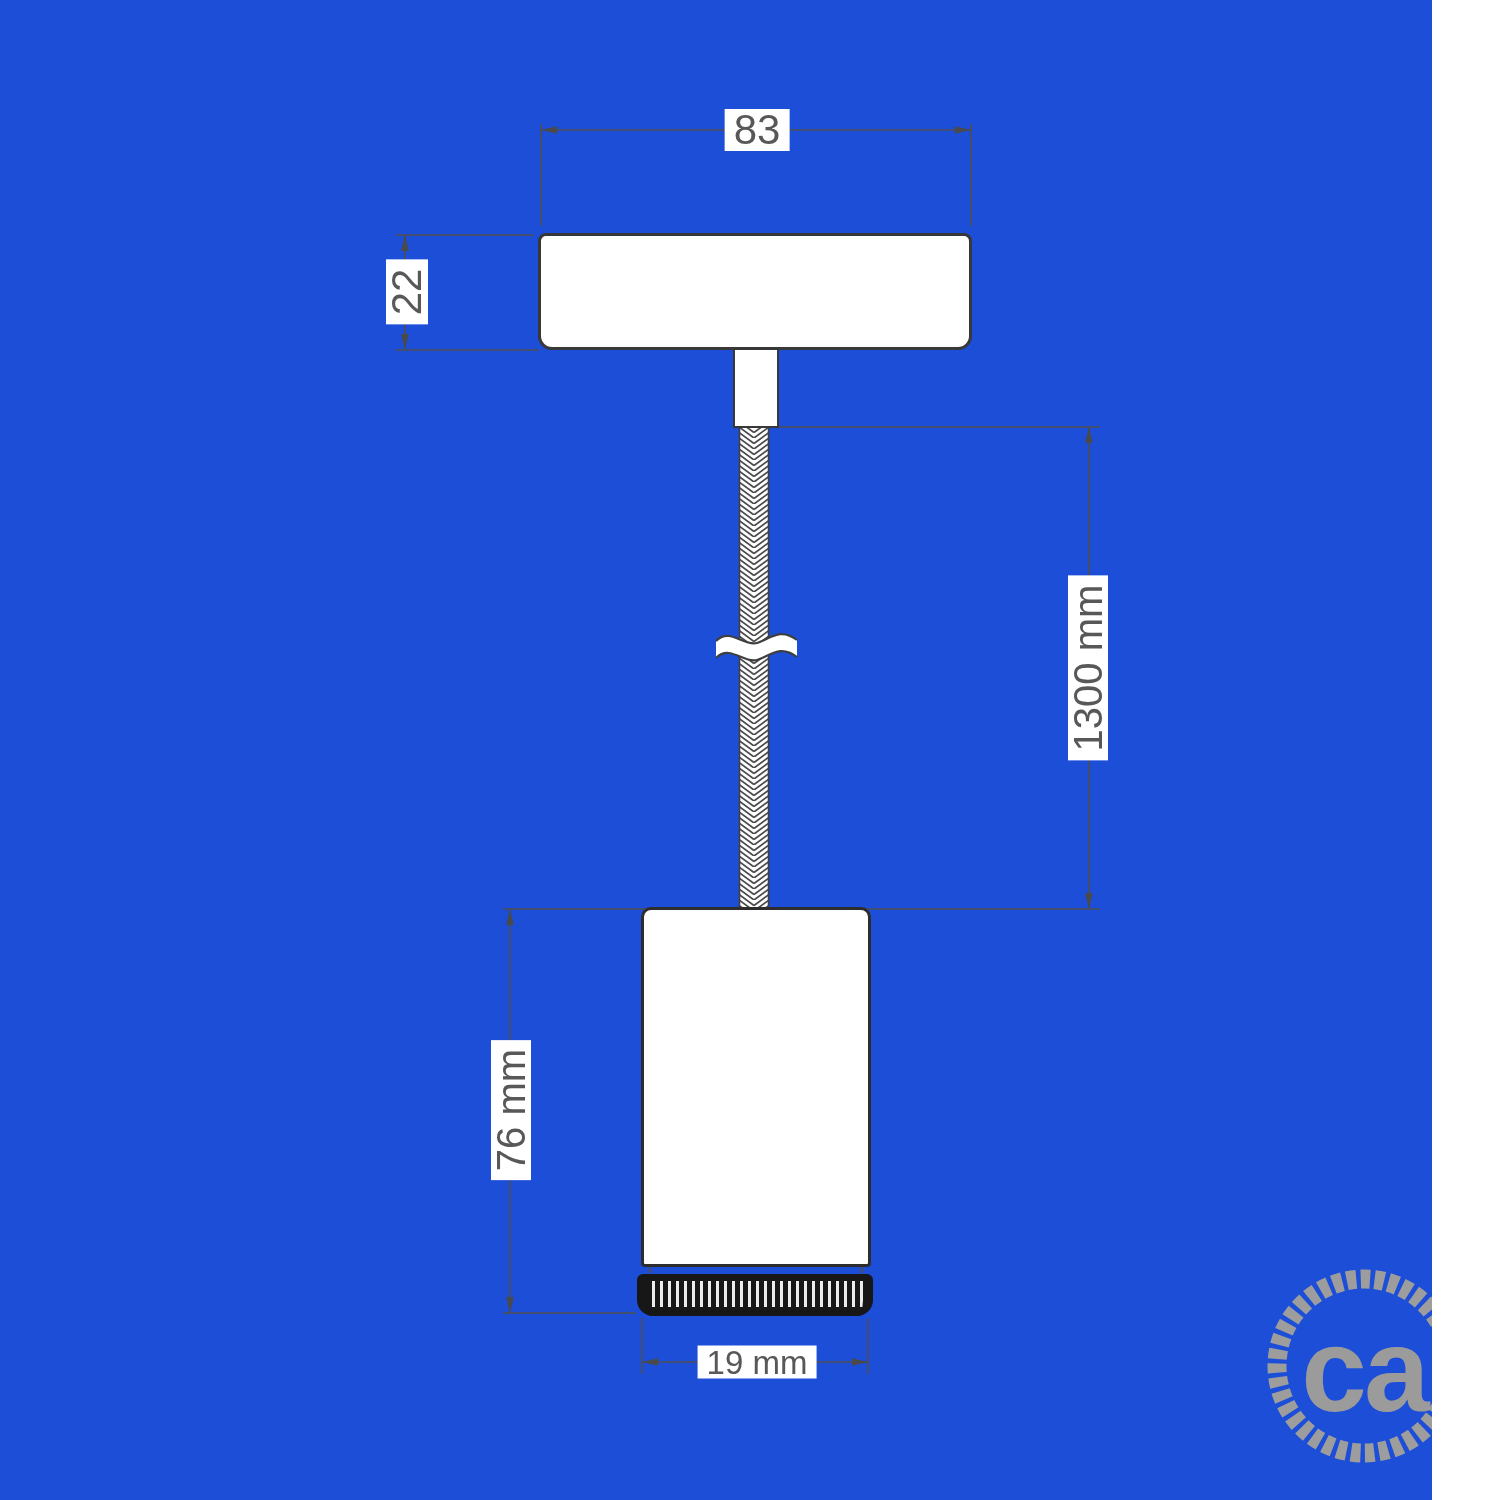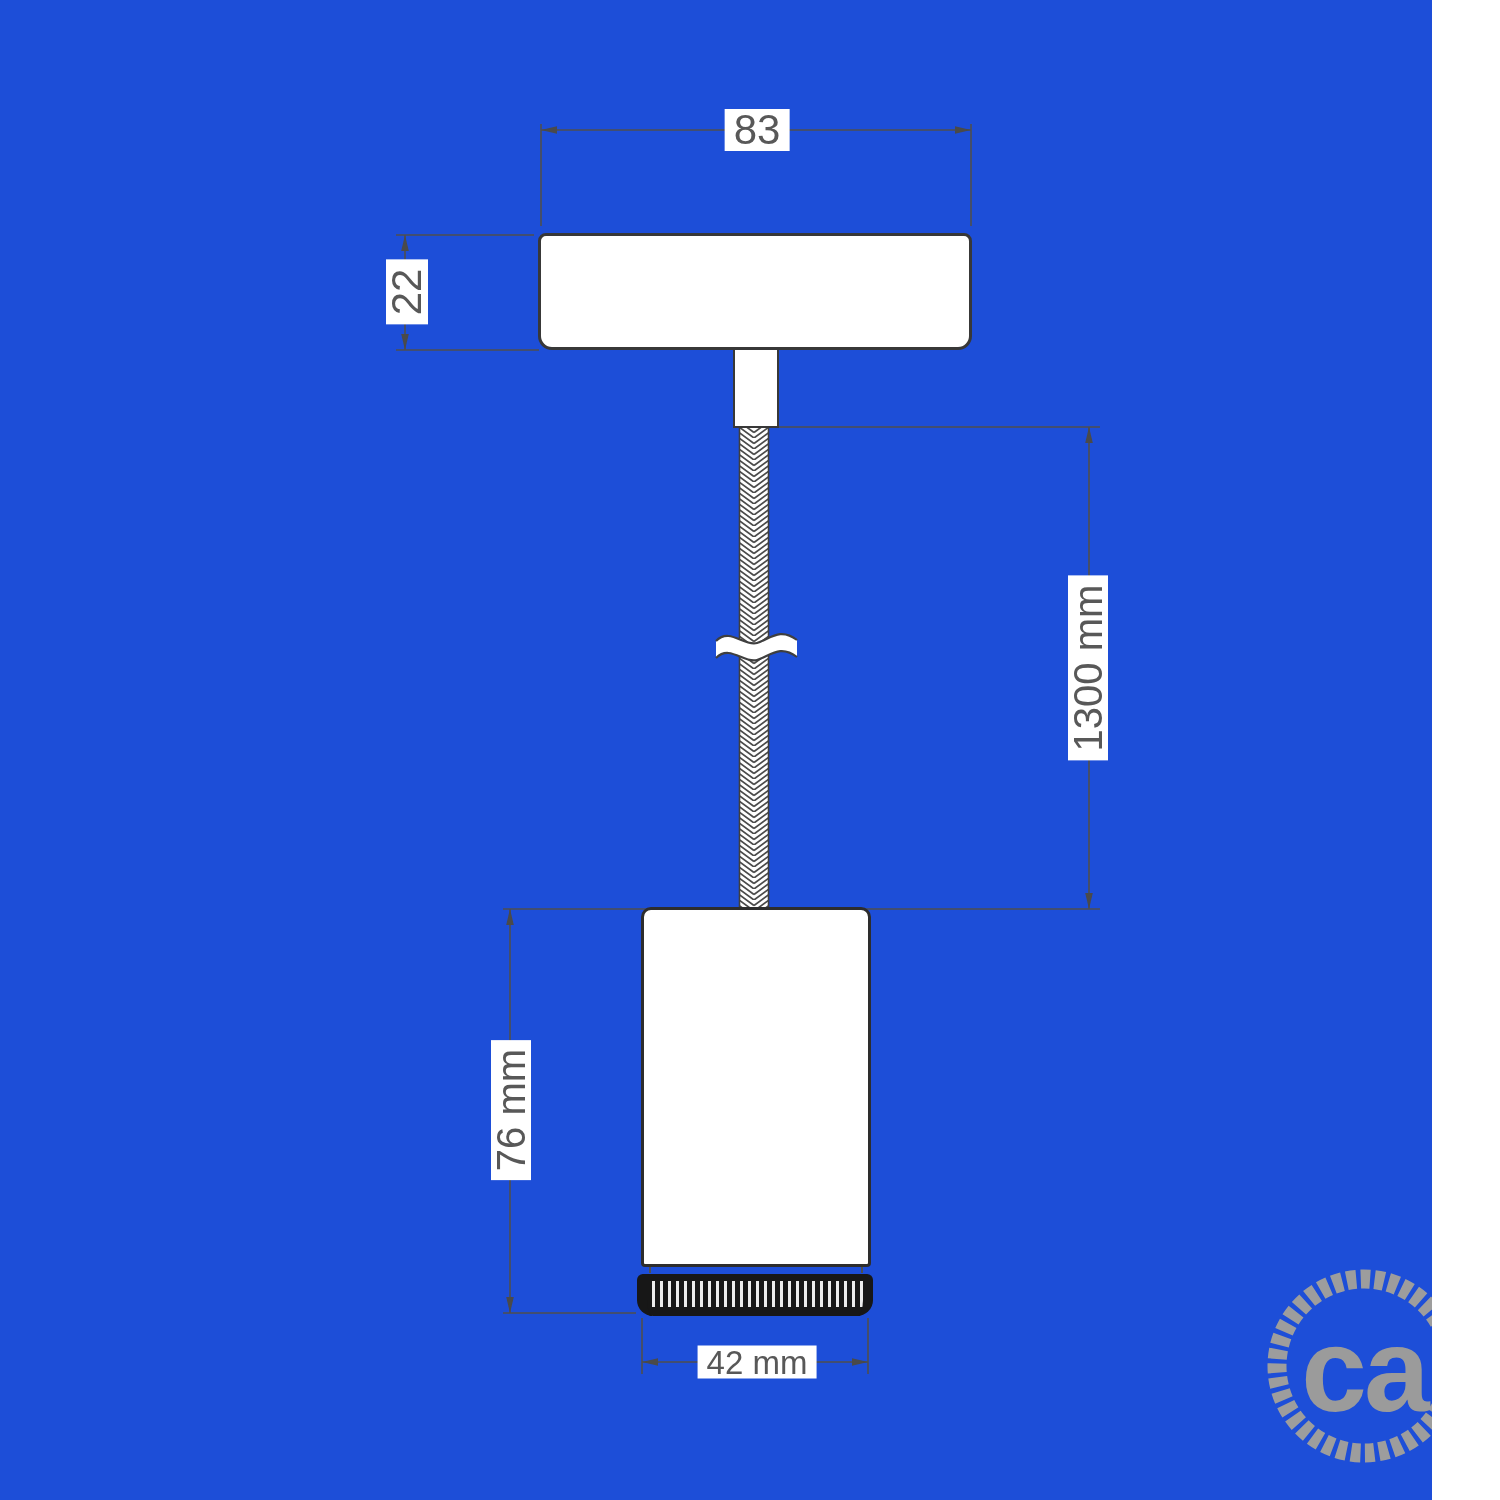--- a/index.html
+++ b/index.html
@@ -136,20 +136,20 @@
   <div class="abs stem"></div>
 
   <div class="abs spot-body"></div>
 
   <div class="abs trim-ring"></div>
 
   <div class="dimlabel fs-big" style="left:757px;top:130px">83</div>
   <div class="dimlabel rot fs-big" style="left:407px;top:292px">22</div>
   <div class="dimlabel rot fs-med" style="left:1088px;top:668px">1300 mm</div>
   <div class="dimlabel rot fs-med" style="left:511px;top:1110px">76 mm</div>
-  <div class="dimlabel fs-sm" style="left:757px;top:1362px">42 mm</div>
+  <div class="dimlabel fs-sm" style="left:757px;top:1362px">19 mm</div>
 
   <svg class="abs logo-svg" width="204" height="204">
     <circle cx="102" cy="102" r="87" fill="none" stroke="#9d9d9d" stroke-width="19" stroke-dasharray="9.5 4.5"></circle>
     <text x="102" y="106" text-anchor="middle" dominant-baseline="central" class="logo-text">ca</text>
   </svg>
 
 </div>
 
 </body></html>

